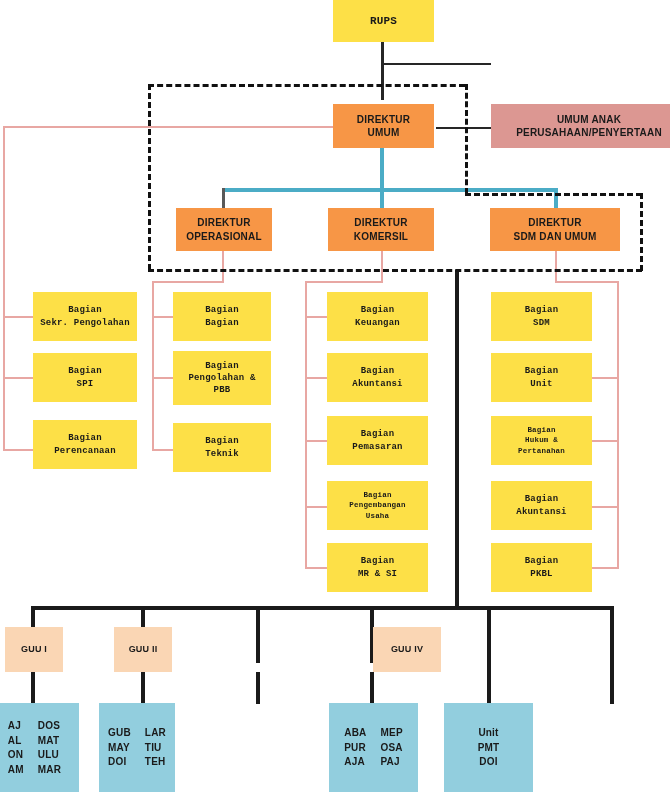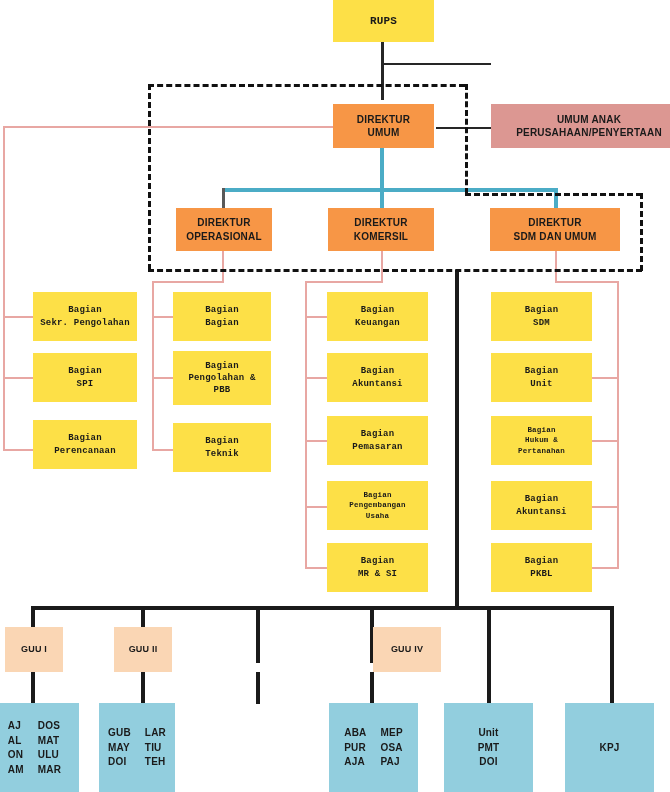--- a/index.html
+++ b/index.html
@@ -329,17 +329,14 @@
   </div>
 
   <div class="node blue fs-10" style="left:444px; top:703px; width:89px; height:89px;">
     <div class="unit-single">
       <span class="ln">Unit</span>
       <span class="ln">PMT</span>
       <span class="ln">DOI</span>
     </div>
   </div>
 
-  <div class="node blue fs-10" style="left:565px; top:703px; width:89px; height:89px;">
-    <span class="ln">KPJ</span>
-  </div>
 
 </div>
 
 </body></html>

